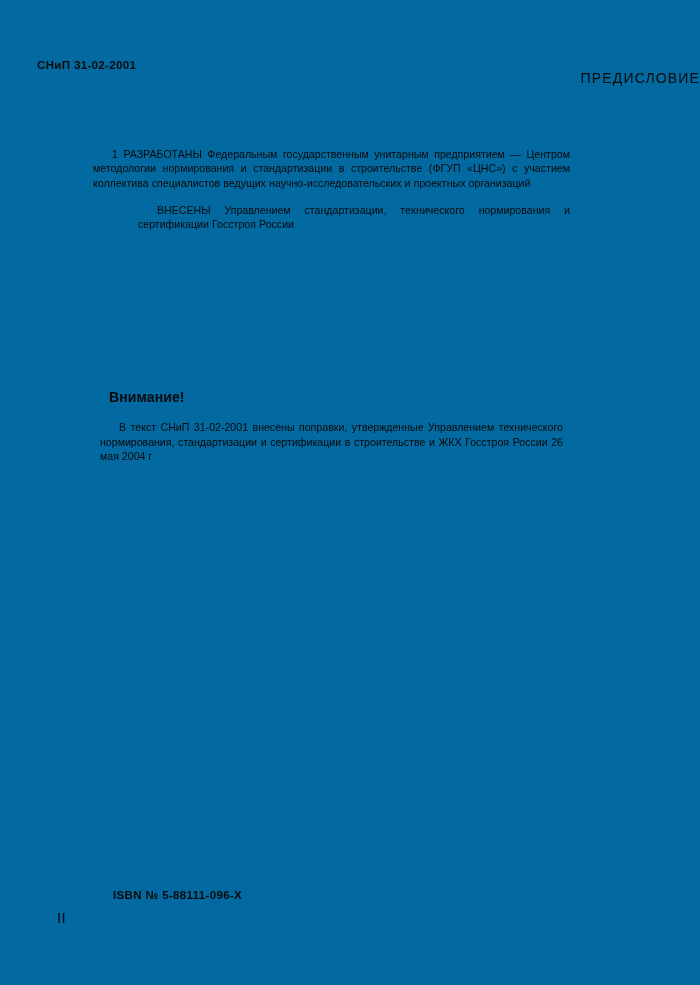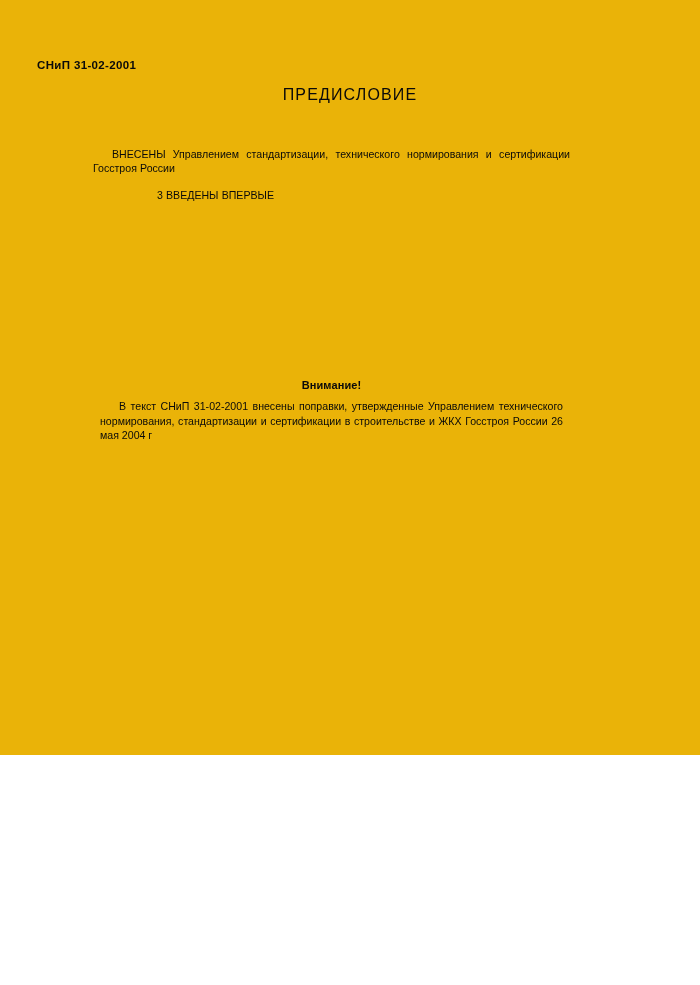--- a/index.html
+++ b/index.html
@@ -5,22 +5,22 @@
 <style>
   html, body {
     margin: 0;
     padding: 0;
     background: #ffffff;
   }
 
   .page {
     position: relative;
     width: 700px;
-    height: 755px;
-    background: #eab308;
+    height: 985px;
+    background: #0369a1;
     overflow: hidden;
     font-family: "Liberation Sans", "DejaVu Sans", sans-serif;
     color: #0a0a0a;
     -webkit-font-smoothing: antialiased;
   }
 
   
   .running-head {
     position: absolute;
     left: 37px;
@@ -29,23 +29,23 @@
     font-weight: bold;
     letter-spacing: 0.35px;
     white-space: nowrap;
   }
 
   
   .section-title {
     position: absolute;
     left: 0;
     right: 0;
-    top: 86px;
-    text-align: center;
-    font-size: 16px;
+    top: 70px;
+    text-align: right;
+    font-size: 14px;
     font-weight: normal;
     letter-spacing: 1.15px;
   }
 
   
   .text-column {
     position: absolute;
     left: 93px;
     top: 147px;
     width: 477px;
@@ -72,23 +72,22 @@
 
   
   .notice {
     position: absolute;
     left: 93px;
     top: 374px;
     width: 477px;
   }
 
   .notice-heading {
-    margin: 4px;
-    text-align: center;
-    font-size: 11px;
+    margin: 16px;
+    font-size: 14px;
     font-weight: bold;
     line-height: 14.35px;
     letter-spacing: 0.1px;
   }
 
   .notice-body {
     margin: 7px;
     font-size: 10.6px;
     line-height: 14.35px;
     text-align: justify;
@@ -120,25 +119,25 @@
 </head>
 <body>
 
 <div class="page">
 
   <div class="running-head">СНиП 31-02-2001</div>
 
   <div class="section-title">ПРЕДИСЛОВИЕ</div>
 
   <div class="text-column">
+    <p class="para">1 РАЗРАБОТАНЫ  Федеральным государственным унитарным предприятием — Центром методологии нормирования и стандартизации в строительстве (ФГУП «ЦНС») с участием коллектива специалистов ведущих научно-исследовательских и проектных организаций</p>
 
     <p class="para">ВНЕСЕНЫ  Управлением стандартизации, технического нормирования и сертификации Госстроя России</p>
 
 
-    <p class="para para-tight">3 ВВЕДЕНЫ  ВПЕРВЫЕ</p>
   </div>
 
   <div class="notice">
     <p class="notice-heading">Внимание!</p>
     <p class="notice-body">В текст СНиП 31-02-2001 внесены поправки, утвержденные Управлением технического нормирования, стандартизации и сертификации в строительстве и ЖКХ Госстроя России 26 мая 2004 г</p>
   </div>
 
   <div class="isbn">ISBN № 5-88111-096-X</div>
 
   <div class="folio">II</div>

